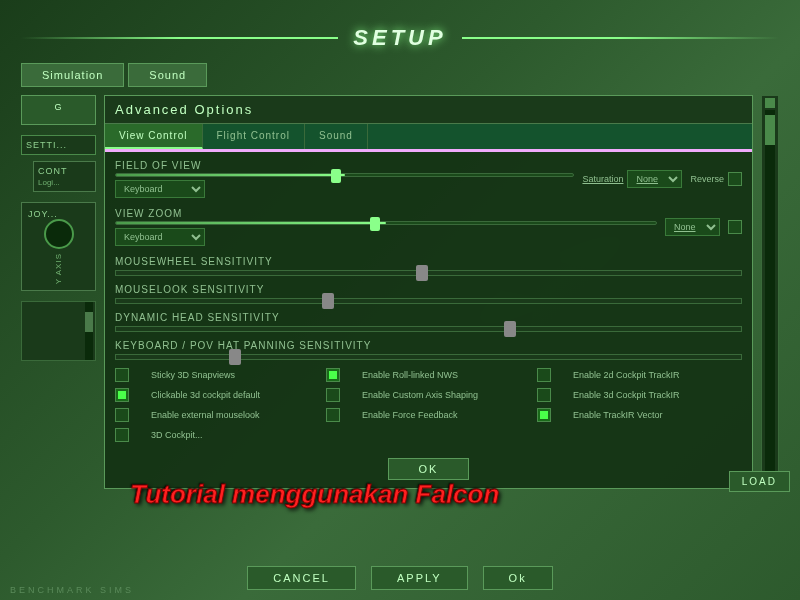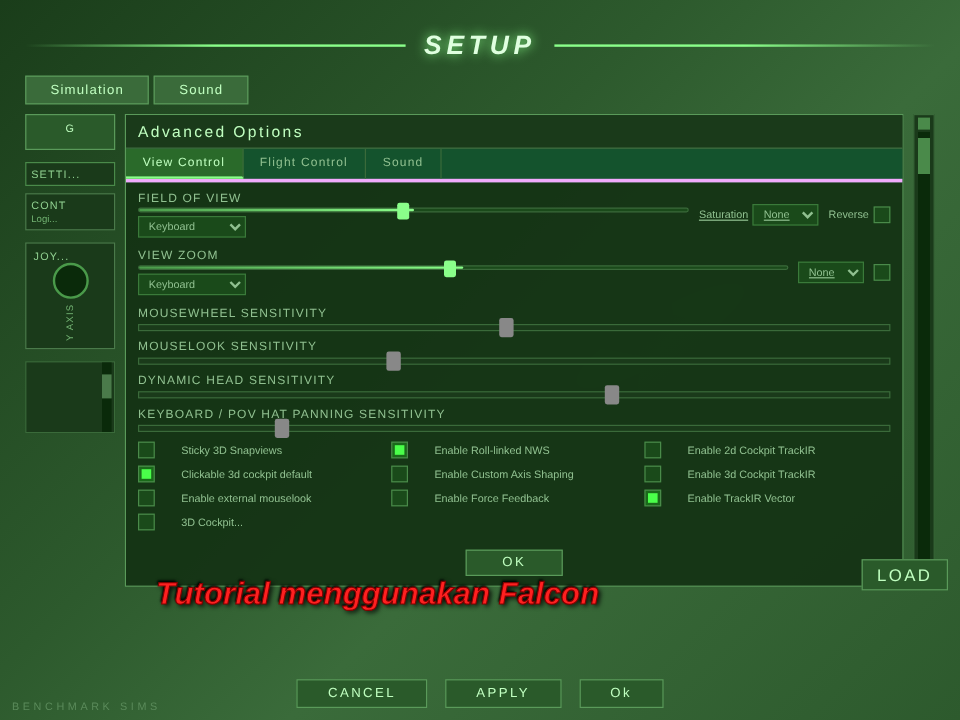--- a/index.html
+++ b/index.html
@@ -380,21 +380,21 @@
       white-space: nowrap;
       font-family: 'Arial Black', Arial, sans-serif;
       -webkit-text-stroke: 1px #800000;
     }
 
     .load-btn {
       background: #2a5a2a;
       border: 1px solid #5a9a5a;
       color: #c0ffc0;
       padding: 4px 12px;
-      font-size: 14px;
+      font-size: 10px;
       letter-spacing: 2px;
       cursor: pointer;
       position: absolute;
       right: 10px;
       bottom: 108px;
     }
 
     
     .right-scroll {
       width: 18px;
@@ -456,21 +456,21 @@
     <div class="nav-tab">Sound</div>
   </div>
 
   <div class="layout">
 
     <div class="sidebar">
       <div class="sidebar-btn">G</div>
 
       <div class="sidebar-section">SETTI...</div>
 
-      <div style="background:#1a3a1a;border:1px solid #4a7a4a;padding:4px;">
+      <div style="background:#1a3a1a;border:1px solid #4a7a4a;padding:4px;margin-left:12px;">
         <div style="color:#90d090;font-size:9px;letter-spacing:1px;">CONT</div>
         <div style="color:#70b070;font-size:8px;margin-top:2px;">Logi...</div>
       </div>
 
       <div class="joy-box">
         <div style="color:#90d090;font-size:9px;letter-spacing:1px;">JOY...</div>
         <div class="joy-circle"></div>
         <div style="display:flex;justify-content:center;">
           <div class="y-axis-label">Y AXIS</div>
         </div>

